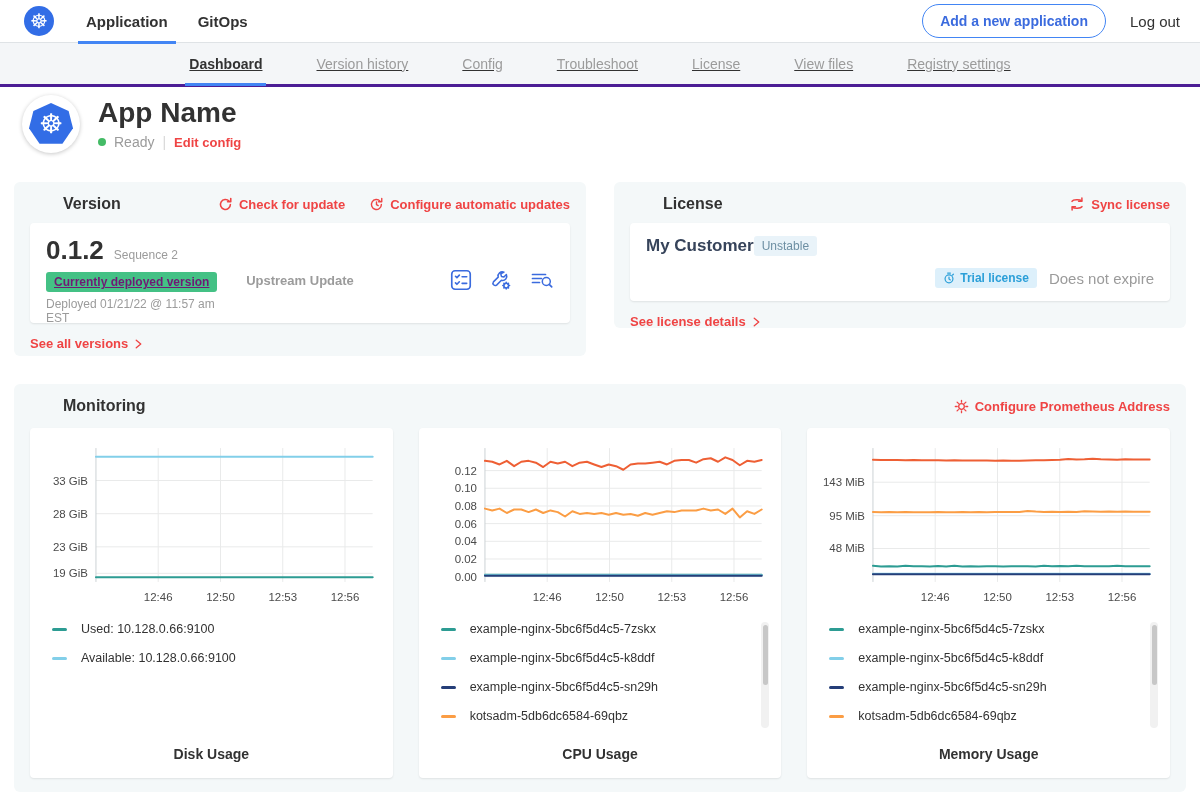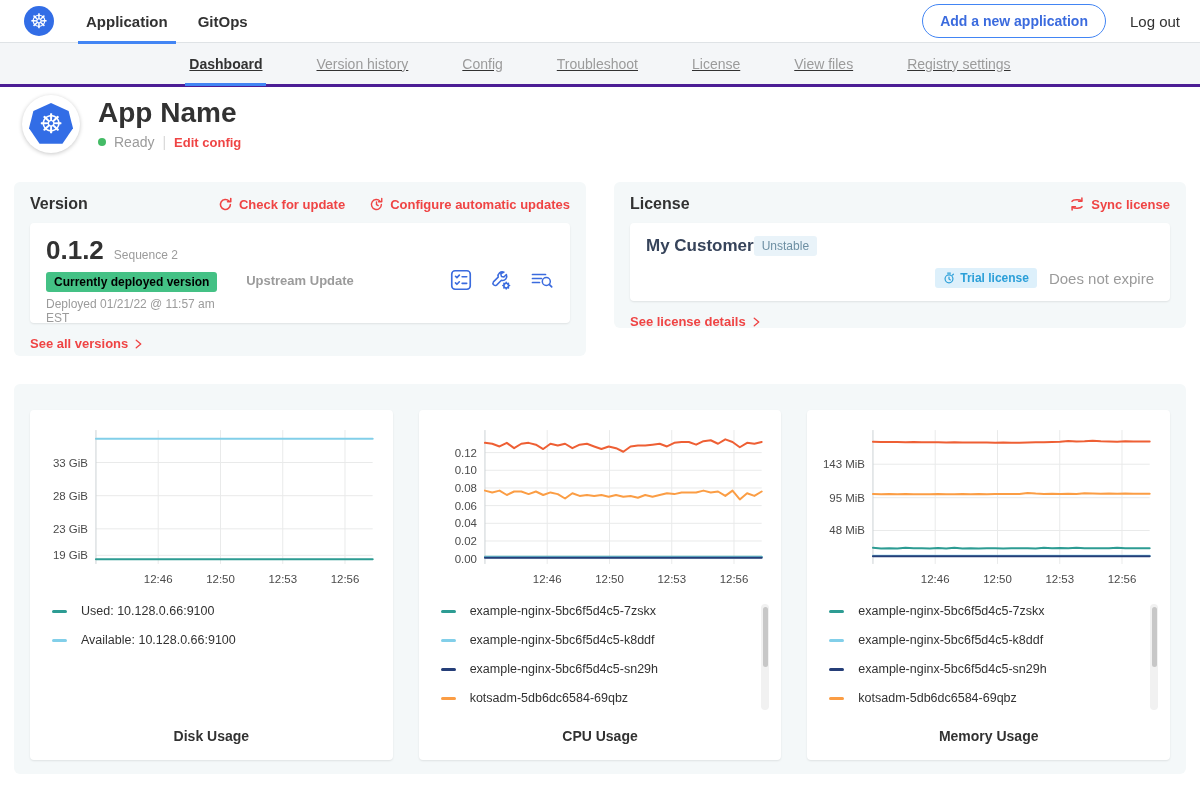--- a/index.html
+++ b/index.html
@@ -42,32 +42,32 @@
   .status-row { display:flex; align-items:center; font-size:14px; color:#9b9b9b; gap:8px; }
   .dot { width:8px; height:8px; border-radius:50%; background:#44bb66; }
   .pipe { color:#d8d8d8; font-size:14px; }
   .link { color:#ef4444; font-weight:700; font-size:13px; display:inline-flex;
     align-items:center; gap:6px; cursor:pointer; }
 
   
   .cards-row { display:flex; gap:28px; margin:21px 14px 0; align-items:flex-start; }
   .panel { background:#f4f8f9; border-radius:6px; padding:13px 16px; flex:1; }
   .panel-head { display:flex; justify-content:space-between; align-items:center; margin-bottom:10px; }
-  .panel-title { font-size:16px; font-weight:700; color:#323232; }
+  .panel-title { font-size:16px; font-weight:700; color:#323232;margin-left:33px; }
   .panel-links { display:flex; gap:24px; }
   .inner-card { background:#fff; border-radius:4px; box-shadow:0 1px 2px rgba(0,0,0,.09); }
 
   .version-panel { height:174px; }
   .version-inner { padding:12px 16px; display:grid; grid-template-columns:1fr auto 1fr;
     align-items:center; height:100px; }
   .ver-line { display:flex; align-items:baseline; gap:10px; }
   .ver-num { font-size:26px; font-weight:700; color:#323232; }
   .gray-sm { font-size:12px; color:#9b9b9b; }
-  .green-badge { display:inline-block; background:#44c185; color:#000000; font-size:12px;
-    font-weight:700; padding:3px 8px; border-radius:3px; margin:6px 0 5px; }
+  .green-badge { display:inline-block; background:#44c185; color:#701a75; font-size:12px;
+    font-weight:700; padding:3px 8px; border-radius:3px; margin:6px 0 5px;text-decoration:underline; }
   .source-label { font-size:13px; font-weight:600; color:#9b9b9b; padding:0 20px; }
   .ver-icons { display:flex; gap:18px; justify-content:flex-end; color:#3b6bde; align-items:center; }
   .see-link { margin-top:13px; }
 
   .license-panel { height:146px; }
   .license-inner { padding:13px 16px; }
   .cust-row { display:flex; align-items:center; }
   .cust-name { font-size:17px; font-weight:700; color:#36435a; }
   .channel-badge { background:#e9f3f9; color:#6d8fa3; font-size:12px; padding:3px 8px; border-radius:3px; }
   .lic-row { display:flex; align-items:center; gap:12px; margin-top:12px;justify-content:flex-end; }
@@ -223,20 +223,30 @@
     <div class="link see-link">
       <span>See license details</span>
       <svg viewBox="0 0 12 14" width="9" height="12" fill="none" stroke="currentColor" stroke-width="1.8" stroke-linecap="round" stroke-linejoin="round">
           <path d="M3 2l6 5-6 5"></path>
         </svg>
     </div>
   </div>
 </div>
 
 <div class="monitoring">
+  <div class="panel-head" style="margin-bottom:0">
+    <div class="panel-title">Monitoring</div>
+    <span class="link">
+      <svg viewBox="0 0 16 16" width="15" height="15" fill="none" stroke="currentColor" stroke-width="1.4" stroke-linecap="round">
+        <circle cx="8" cy="8" r="3"></circle>
+        <path d="M8 1.4v2M8 12.6v2M1.4 8h2M12.6 8h2M3.3 3.3l1.4 1.4M11.3 11.3l1.4 1.4M12.7 3.3l-1.4 1.4M4.7 11.3l-1.4 1.4"></path>
+      </svg>
+      <span>Configure Prometheus Address</span>
+    </span>
+  </div>
   <div class="charts">
     <div class="chart-card">
       <svg class="chart" viewBox="0 0 343 172">
           <line x1="56" x2="333" y1="135.37623762376236" y2="135.37623762376236" stroke="#e9eaea"></line>
           <text x="48" y="139.37623762376236" text-anchor="end" font-size="11.5" fill="#4a4a4a">19 GiB</text>
           <line x1="56" x2="333" y1="108.84158415841584" y2="108.84158415841584" stroke="#e9eaea"></line>
           <text x="48" y="112.84158415841584" text-anchor="end" font-size="11.5" fill="#4a4a4a">23 GiB</text>
           <line x1="56" x2="333" y1="75.67326732673267" y2="75.67326732673267" stroke="#e9eaea"></line>
           <text x="48" y="79.67326732673267" text-anchor="end" font-size="11.5" fill="#4a4a4a">28 GiB</text>
           <line x1="56" x2="333" y1="42.504950495049506" y2="42.504950495049506" stroke="#e9eaea"></line>

